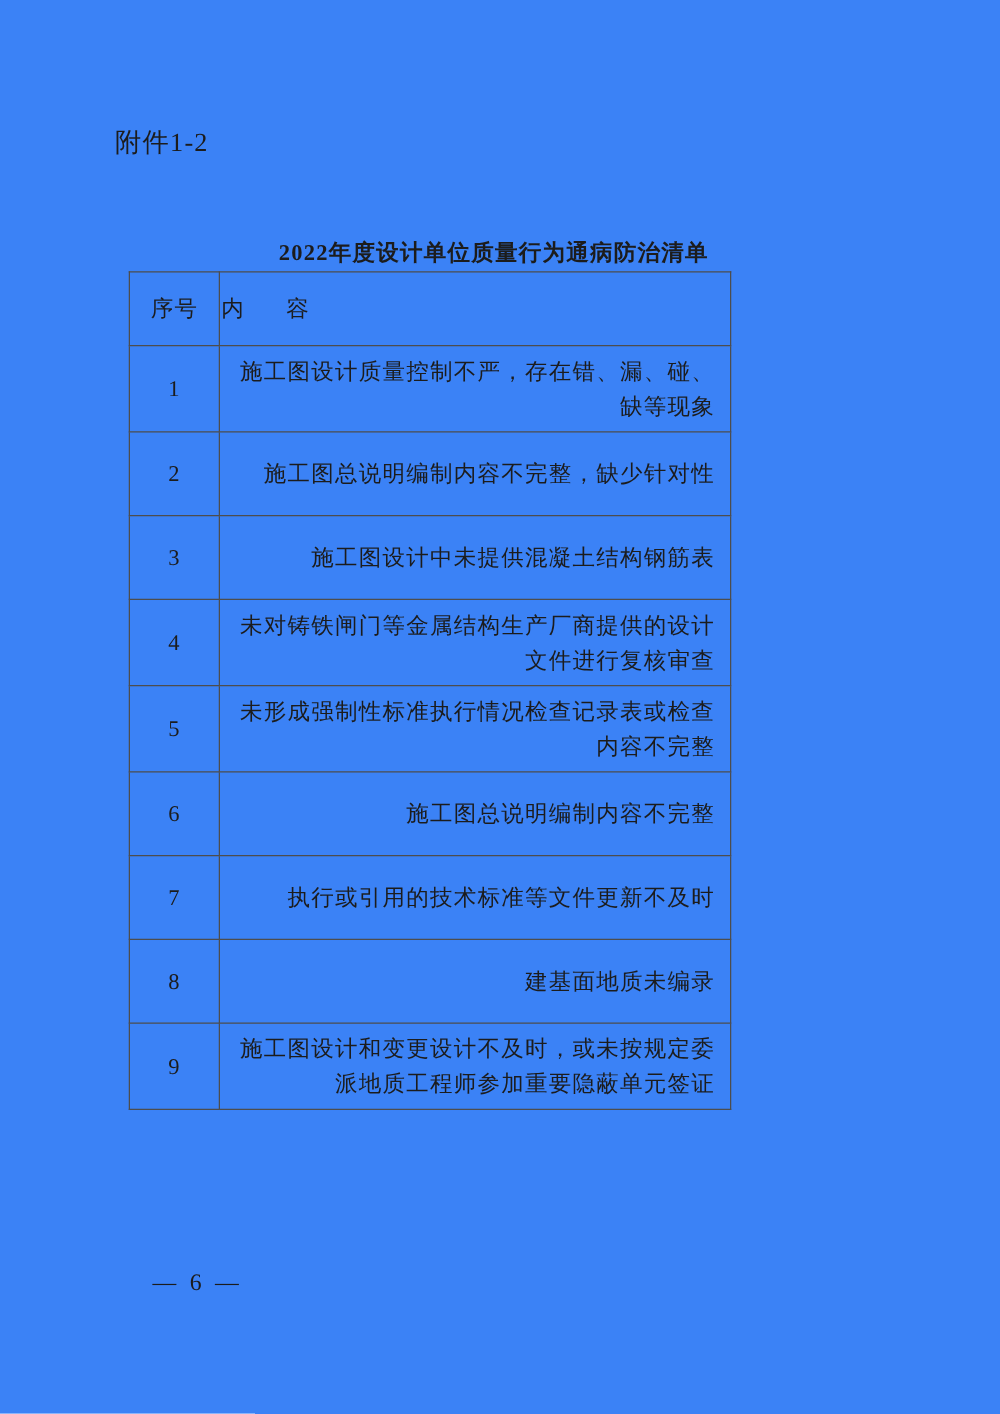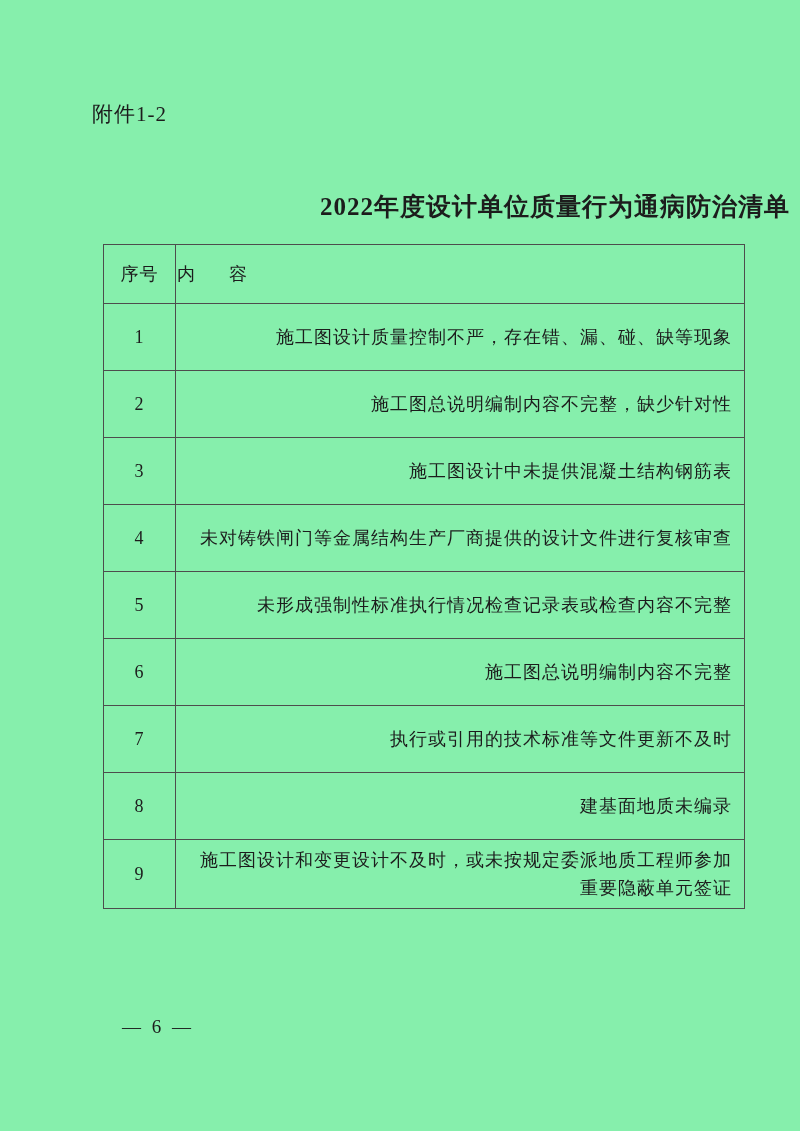--- a/index.html
+++ b/index.html
@@ -4,47 +4,47 @@
 <style>
   html, body {
     margin: 0;
     padding: 0;
     background: #ffffff;
   }
   .page {
     position: relative;
     width: 800px;
     height: 1131px;
-    background: #86efac;
+    background: #3b82f6;
     font-family: "Liberation Serif", "DejaVu Serif", serif;
     color: #1c1c1c;
     overflow: hidden;
   }
   .attachment-label {
     position: absolute;
     left: 92px;
     top: 100px;
     font-size: 21px;
     letter-spacing: 1px;
   }
   .doc-title {
     position: absolute;
     left: 0;
     top: 190px;
     width: 790px;
-    text-align: right;
-    font-size: 25px;
+    text-align: center;
+    font-size: 18px;
     font-weight: 600;
     letter-spacing: 1px;
   }
   table.doc-table {
     position: absolute;
     left: 103px;
-    top: 244px;
-    width: 642px;
+    top: 217px;
+    width: 482px;
     border-collapse: collapse;
     table-layout: fixed;
   }
   table.doc-table th,
   table.doc-table td {
     border: 1px solid #4d4d4d;
     font-weight: normal;
     vertical-align: middle;
     font-size: 18px;
   }

